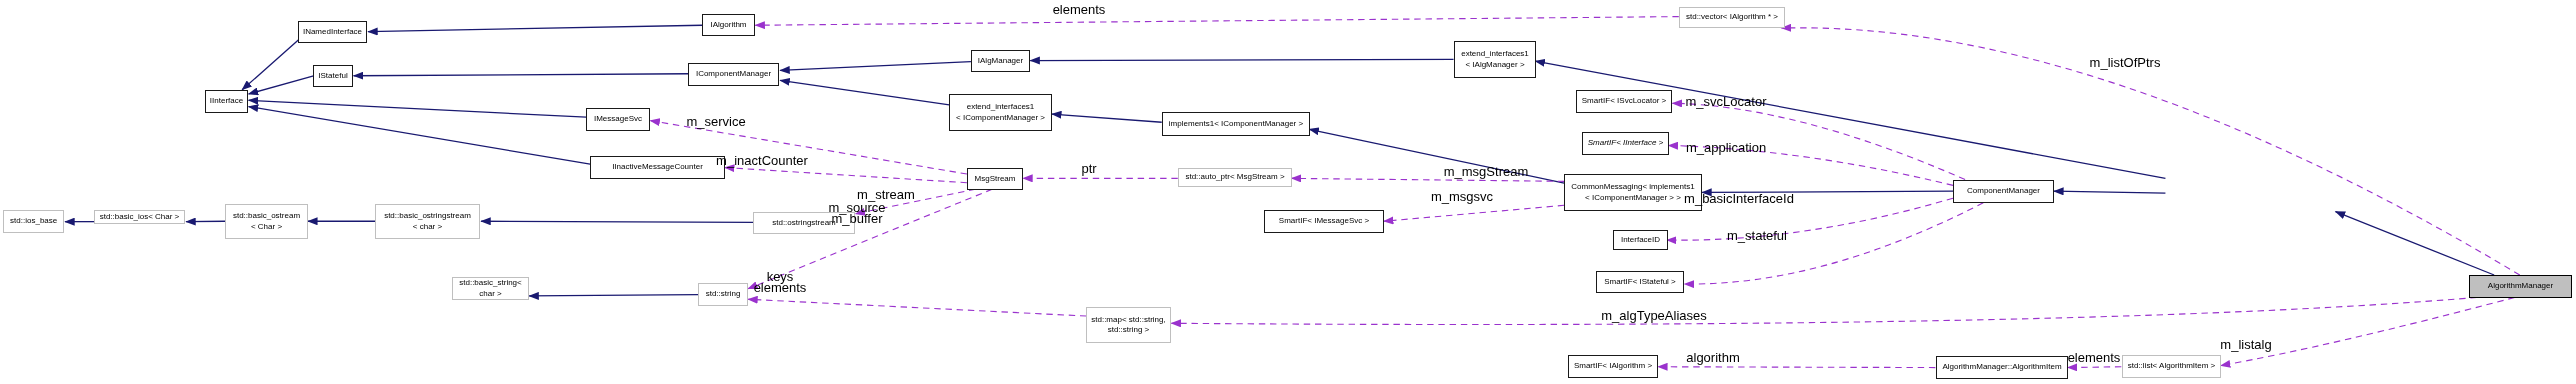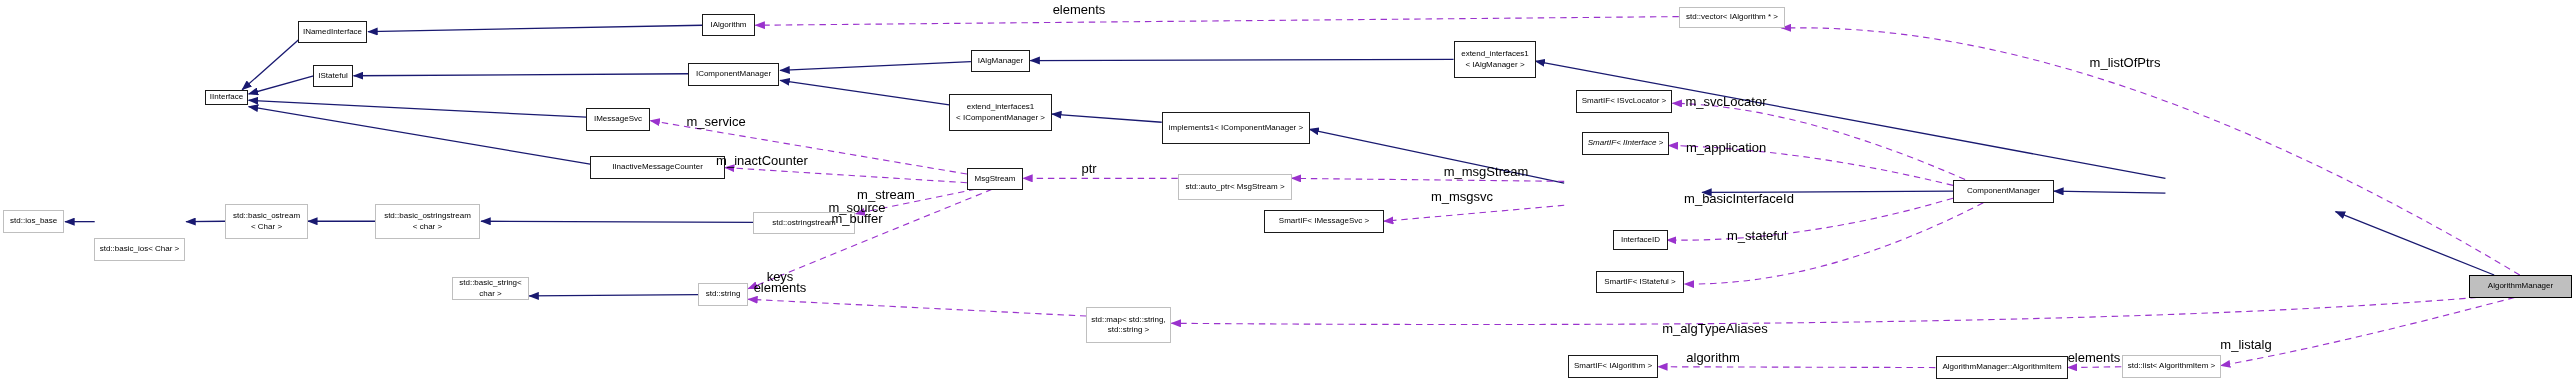--- a/index.html
+++ b/index.html
@@ -85,42 +85,42 @@
       <path d="M 2435 247.2 Q 2250 302 2078 299.5" class="edge dashed" marker-end="url(#ah-d)"></path>
       <path d="M 2472.8 253 Q 2270 357 2100 354.2" class="edge dashed" marker-end="url(#ah-d)"></path>
       <path d="M 3088.24 371 Q 2600 412 1460 403.25" class="edge dashed" marker-end="url(#ah-d)"></path>
       <path d="M 3135.6 371 Q 2905 432 2769 456.05" class="edge dashed" marker-end="url(#ah-d)"></path>
       <path d="M 2645 457.5 L 2578 458.5" class="edge dashed" marker-end="url(#ah-d)"></path>
       <path d="M 2413 458.5 L 2067 457.5" class="edge dashed" marker-end="url(#ah-d)"></path>
     </svg>
 <div class="node ext" style="left: 3.2px; top: 210px; min-width: 61px; height: 23px;">
       <span>std::ios_base</span>
     </div>
-    <div class="node ext" style="left: 94px; top: 210px; min-width: 91px; height: 23px; margin-top: 28px;">
+    <div class="node ext" style="left: 94px; top: 210px; min-width: 91px; height: 14px;">
       <span>std::basic_ios&lt; Char &gt;</span>
     </div>
     <div class="node ext" style="left: 225px; top: 204px; min-width: 83px; height: 35px;">
       <span>std::basic_ostream</span>
       <span>&lt; Char &gt;</span>
     </div>
     <div class="node ext" style="left: 375px; top: 204px; min-width: 105px; height: 35px;">
       <span>std::basic_ostringstream</span>
       <span>&lt; char &gt;</span>
     </div>
     <div class="node ext" style="left: 753px; top: 212px; min-width: 102px; height: 21.7px;">
       <span>std::ostringstream</span>
     </div>
     <div class="node ext" style="left: 452px; top: 277px; min-width: 77px; height: 23px;">
       <span>std::basic_string&lt;</span>
       <span>char &gt;</span>
     </div>
     <div class="node ext" style="left: 698px; top: 283px; min-width: 50px; height: 23px; text-align: center;">
       <span>std::string</span>
     </div>
-    <div class="node cls" style="left: 205px; top: 90px; min-width: 43px; height: 15px;">
+    <div class="node cls" style="left: 205px; top: 90px; min-width: 43px; height: 23px;">
       <span>IInterface</span>
     </div>
     <div class="node cls" style="left: 298px; top: 21px; min-width: 69px; height: 21.7px; justify-content: center;">
       <span>INamedInterface</span>
     </div>
     <div class="node cls" style="left: 313px; top: 65px; min-width: 40px; height: 21.7px;">
       <span>IStateful</span>
     </div>
     <div class="node cls" style="left: 586px; top: 108px; min-width: 64px; height: 22.5px;">
       <span>IMessageSvc</span>
@@ -134,31 +134,35 @@
     <div class="node cls" style="left: 688px; top: 63px; min-width: 91px; height: 22.5px; text-align: right;">
       <span>IComponentManager</span>
     </div>
     <div class="node cls" style="left: 971px; top: 50px; min-width: 59px; height: 21.7px;">
       <span>IAlgManager</span>
     </div>
     <div class="node cls" style="left: 949px; top: 94px; min-width: 103px; height: 37px;">
       <span>extend_interfaces1</span>
       <span>&lt; IComponentManager &gt;</span>
     </div>
-    <div class="node cls" style="left: 1162px; top: 112px; min-width: 148px; height: 32px;">
+    <div class="node cls" style="left: 1162px; top: 112px; min-width: 148px; height: 24px;">
       <span>implements1&lt; IComponentManager &gt;</span>
     </div>
     <div class="node cls" style="left: 967px; top: 168px; min-width: 56px; height: 21.7px;">
       <span>MsgStream</span>
     </div>
-    <div class="node ext" style="left: 1178px; top: 168px; min-width: 114px; height: 26px; margin-top: 6px;">
+    <div class="node ext" style="left: 1178px; top: 168px; min-width: 114px; height: 19px;">
       <span>std::auto_ptr&lt; MsgStream &gt;</span>
     </div>
     <div class="node cls" style="left: 1264px; top: 210px; min-width: 120px; height: 22.5px;">
       <span>SmartIF&lt; IMessageSvc &gt;</span>
+    </div>
+    <div class="node cls" style="left: 1564px; top: 174px; min-width: 138px; height: 37px;">
+      <span>CommonMessaging&lt; implements1</span>
+      <span>&lt; IComponentManager &gt; &gt;</span>
     </div>
     <div class="node cls" style="left: 1613px; top: 230px; min-width: 55px; height: 20px;">
       <span>InterfaceID</span>
     </div>
     <div class="node cls" style="left: 1596px; top: 271px; min-width: 88px; height: 21.7px;">
       <span>SmartIF&lt; IStateful &gt;</span>
     </div>
     <div class="node cls" style="left: 1576px; top: 90px; min-width: 96px; height: 22.5px;">
       <span>SmartIF&lt; ISvcLocator &gt;</span>
     </div>
@@ -228,21 +232,21 @@
     </div>
     <div class="elabel" style="left: 1726px; top: 142px;">
       <div>m_application</div>
     </div>
     <div class="elabel" style="left: 1739px; top: 193px;">
       <div>m_basicInterfaceId</div>
     </div>
     <div class="elabel" style="left: 1757px; top: 230px;">
       <div>m_stateful</div>
     </div>
-    <div class="elabel" style="left: 1715px; top: 310px; margin-top: 13px;">
+    <div class="elabel" style="left: 1654px; top: 310px;">
       <div>m_algTypeAliases</div>
     </div>
     <div class="elabel" style="left: 2246px; top: 339px;">
       <div>m_listalg</div>
     </div>
     <div class="elabel" style="left: 2094px; top: 352px;">
       <div>elements</div>
     </div>
     <div class="elabel" style="left: 1713px; top: 352px;">
       <div>algorithm</div>

